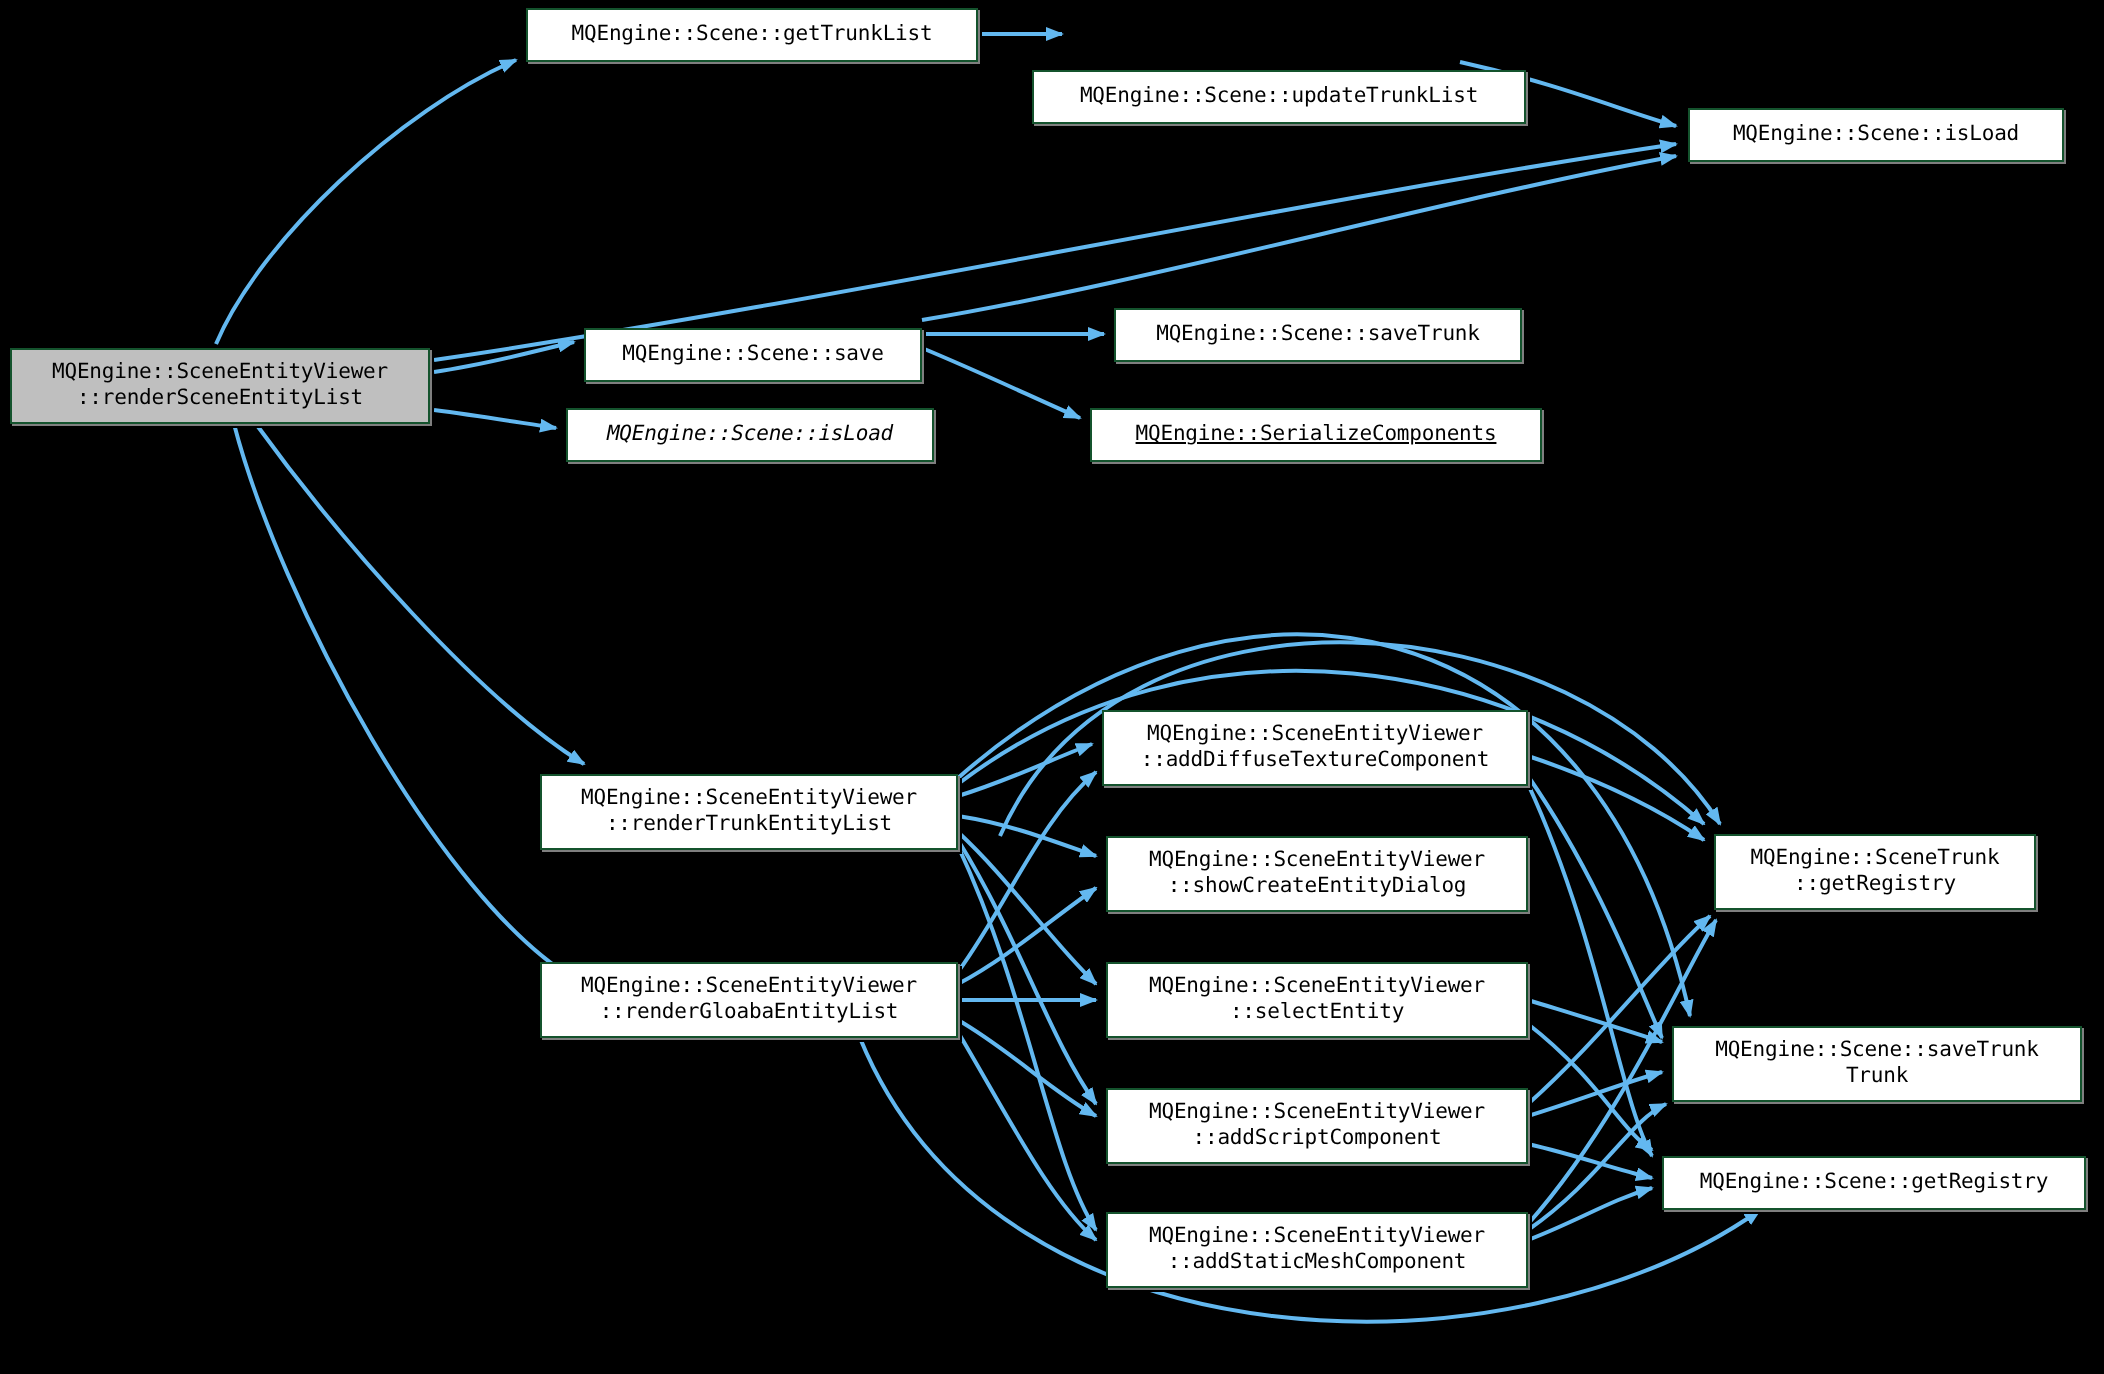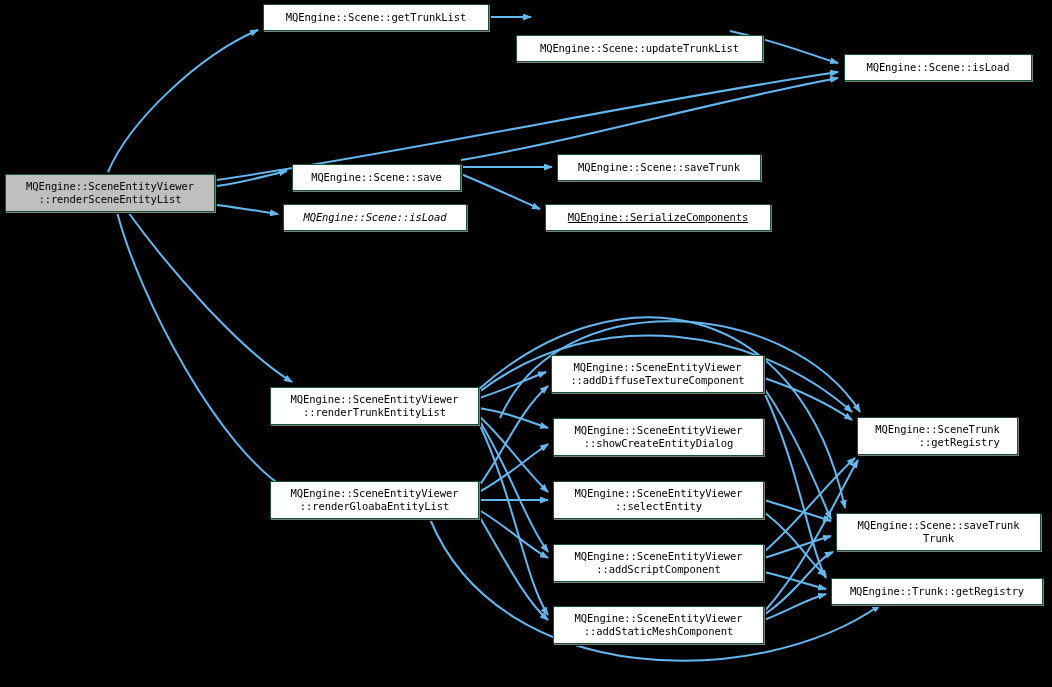--- a/index.html
+++ b/index.html
@@ -110,19 +110,19 @@
       <div class="node" style="left: 551px; top: 355px; width: 213px; height: 38px;">MQEngine::SceneEntityViewer
 ::addDiffuseTextureComponent</div>
       <div class="node" style="left: 553px; top: 418px; width: 211px; height: 38px;">MQEngine::SceneEntityViewer
 ::showCreateEntityDialog</div>
       <div class="node" style="left: 553px; top: 481px; width: 211px; height: 38px;">MQEngine::SceneEntityViewer
 ::selectEntity</div>
       <div class="node" style="left: 553px; top: 544px; width: 211px; height: 38px;">MQEngine::SceneEntityViewer
 ::addScriptComponent</div>
       <div class="node" style="left: 553px; top: 606px; width: 211px; height: 38px;">MQEngine::SceneEntityViewer
 ::addStaticMeshComponent</div>
-      <div class="node" style="left: 857px; top: 417px; width: 161px; height: 38px; text-align: right;">MQEngine::SceneTrunk
+      <div class="node" style="left: 857px; top: 417px; width: 161px; height: 38px;">MQEngine::SceneTrunk
 ::getRegistry</div>
       <div class="node" style="left: 836px; top: 513px; width: 205px; height: 38px;">MQEngine::Scene::saveTrunk
 Trunk</div>
-      <div class="node" style="left: 831px; top: 578px; width: 212px; height: 27px;">MQEngine::Trunk::getRegistry</div>
+      <div class="node" style="left: 831px; top: 578px; width: 212px; height: 27px;">MQEngine::Scene::getRegistry</div>
     </div>
 </div>
 
 </body></html>

